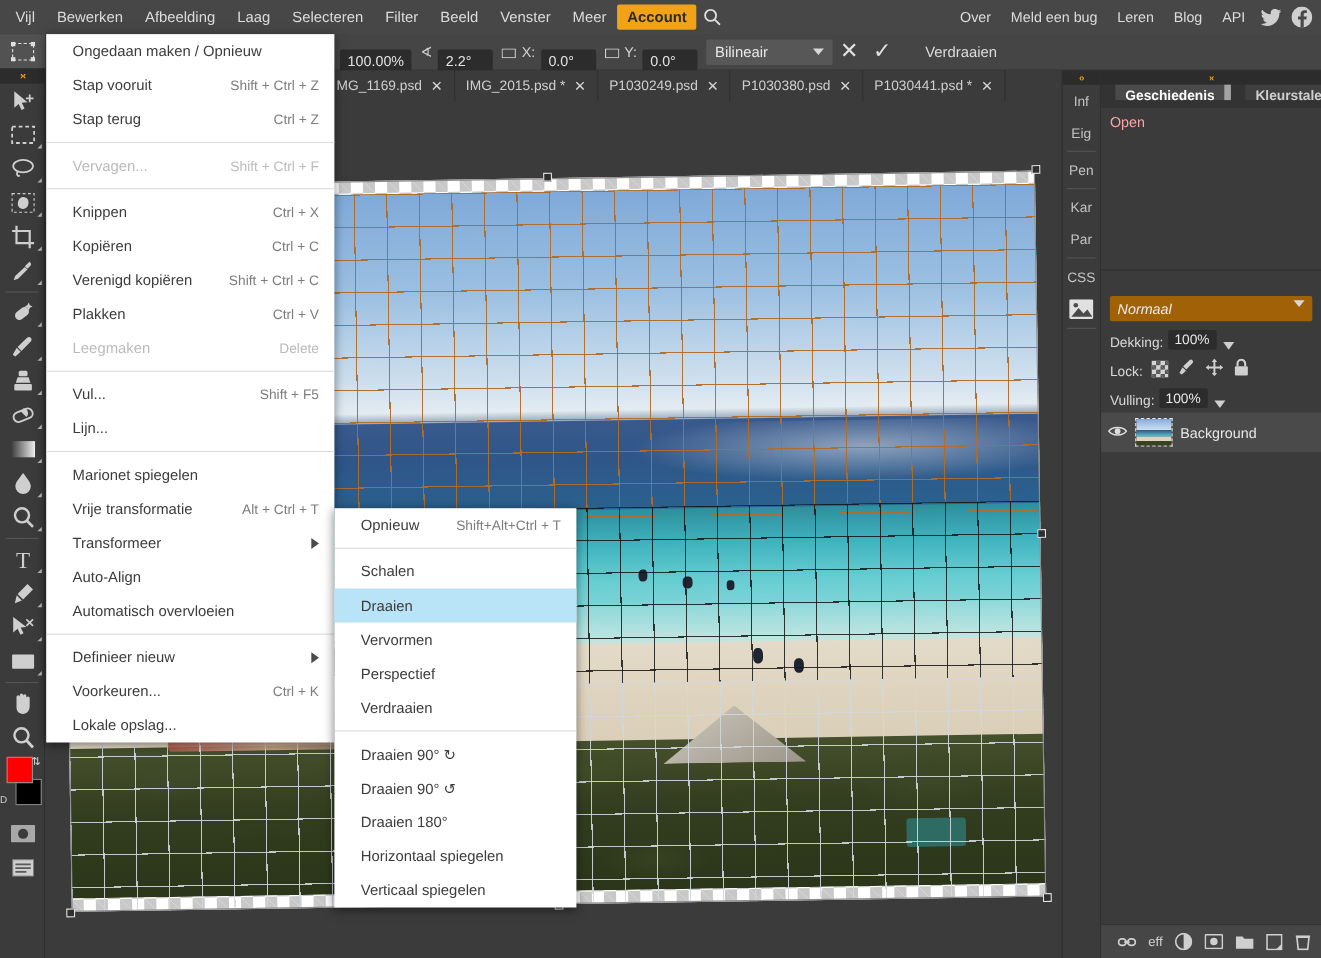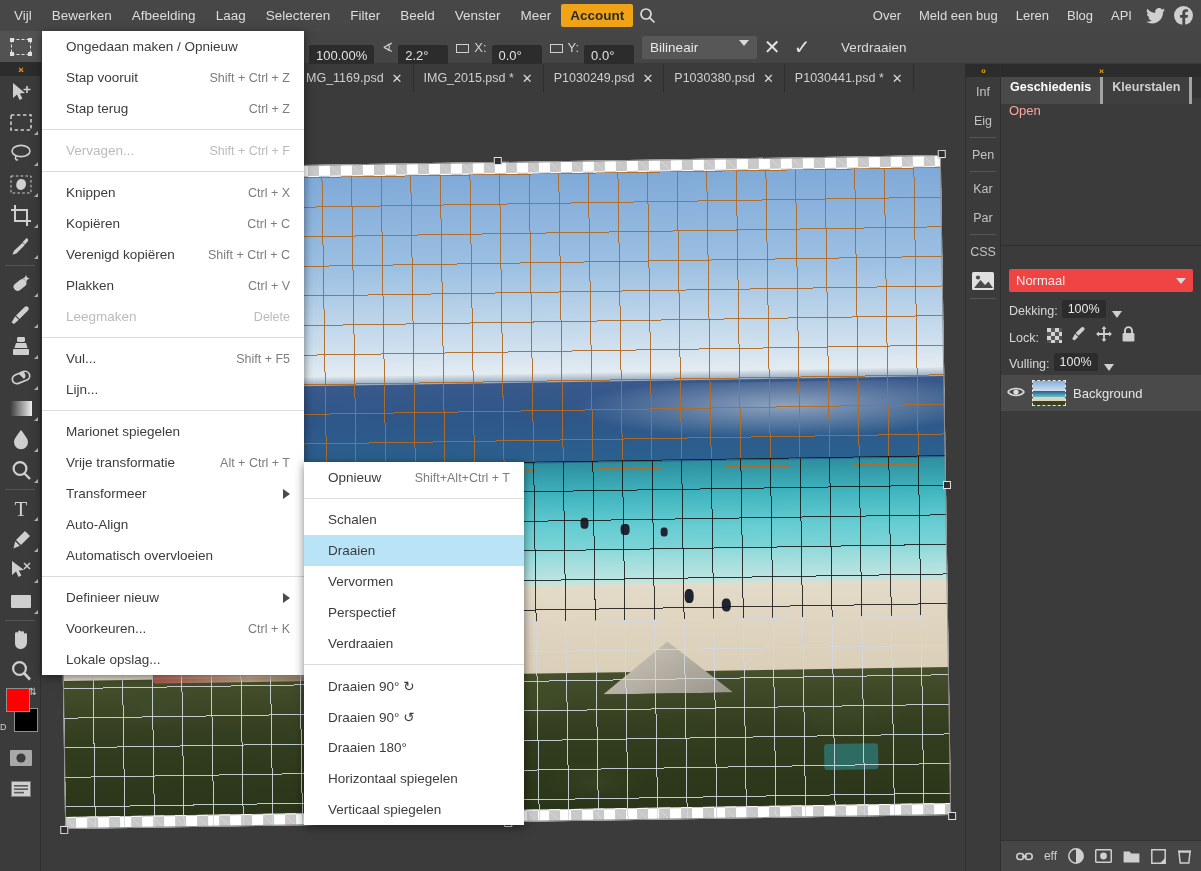--- a/index.html
+++ b/index.html
@@ -38,21 +38,21 @@
   }
   .opt-field{ display:flex; align-items:center; margin-right:8px; }
   .opt-label{ color:#d2d2d2; font-size:13px; margin-right:5px; }
   .opt-box{
     background:#2c2c2c; color:#e2e2e2; font-size:13px;
     padding:3px 7px; min-width:50px; border-radius:2px; text-align:left;margin-top:16px;
   }
   .opt-select{
     background:#575757; color:#e8e8e8; font-size:13.5px;
     padding:4px 8px; width:115px; border-radius:2px;
-    display:flex; align-items:flex-start; justify-content:space-between;
+    display:flex; align-items:center; justify-content:space-between;
   }
   .caret{ width:0;height:0;border-left:5px solid transparent;border-right:5px solid transparent;border-top:6px solid #d8d8d8; }
   .opt-x, .opt-check{ width:30px; text-align:center; font-size:20px; color:#e2e2e2; line-height:1; }
   .opt-mode{ margin-left:24px; color:#dcdcdc; font-size:13.5px; }
 
   
   .tabbar{
     position:absolute; left:0; top:64px; width:1201px; height:28px;
     background:#3b3b3b; display:flex; align-items:stretch; overflow:hidden;
   }
@@ -177,31 +177,31 @@
   .rail-item{ height:29px; display:flex; align-items:center; justify-content:center;
     font-size:12.5px; color:#c2c2c2; }
   .rail-sep{ height:1px; background:#555; margin:2px 4px; }
   .rail-img{ height:30px; display:flex; align-items:center; justify-content:center; }
 
   
   .rightcol{ position:absolute; left:1001px; top:64px; width:200px; height:807px; background:#3b3b3b; }
   .panel-collapse{ height:13px; background:#2c2c2c; color:#f0a316; font-size:9px; font-weight:bold;
     display:flex;align-items:center;justify-content:center; letter-spacing:-1px;}
   .ptabs{ display:flex; height:21px; background:#333; }
-  .ptab{ padding:0 9px; height:27px; line-height:21px; font-size:12.5px; font-weight:bold;
-    color:#cfcfcf; background:#3f3f3f; border-right:3px solid #a3a3a3; }
+  .ptab{ padding:0 9px; height:14px; line-height:21px; font-size:12.5px; font-weight:bold;
+    color:#cfcfcf; background:#3f3f3f; border-right:6px solid #a3a3a3;margin-left:13px; }
   .ptab.act{ background:#4a4a4a; color:#ffffff; }
   .hist-body{ background:#3b3b3b; height:148px; border-bottom:1px solid #2f2f2f;}
   .hist-item{ padding:5px 8px; font-size:13px; color:#fca5a5; }
   .panel-gap{ height:18px; background:#3b3b3b; }
 
   .layers{ background:#3b3b3b; }
   .lrow{ display:flex; align-items:flex-end; padding:4px 8px; font-size:12.5px; color:#d8d8d8; }
-  .blend{ margin:5px 8px 4px 8px; background:#ef4444; color:#ececec; font-size:13px;
-    padding:4px 7px; border-radius:2px; display:flex; align-items:center; justify-content:space-between; }
+  .blend{ margin:5px 8px 4px 8px; background:#a16207; color:#ececec; font-size:13px;
+    padding:4px 7px; border-radius:2px; display:flex; align-items:flex-start; justify-content:space-between;font-style:italic; }
   .val-box{ background:#2c2c2c; color:#e8e8e8; padding:2px 6px; border-radius:2px; margin-left:4px; font-size:12.5px;}
   .tri{ width:0;height:0;border-left:5px solid transparent;border-right:5px solid transparent;border-top:7px solid #cfcfcf; margin-left:6px;}
   .lock-icons{ display:flex; align-items:center; gap:9px; margin-left:8px;}
   .checkbox-ico{ width:15px;height:15px;
     background-image:linear-gradient(45deg,#555 25%,transparent 25%,transparent 75%,#555 75%),
                      linear-gradient(45deg,#555 25%,transparent 25%,transparent 75%,#555 75%);
     background-size:8px 8px; background-position:0 0,4px 4px; background-color:#d4d4d4;}
   .layer-item{ display:flex; align-items:center; gap:7px; padding:5px 6px; background:#4a4a4a; }
   .eye{ width:18px; text-align:center; }
   .thumb{ width:34px; height:26px; border:1px dashed #e6e6e6; position:relative; overflow:hidden; flex:0 0 auto;}

